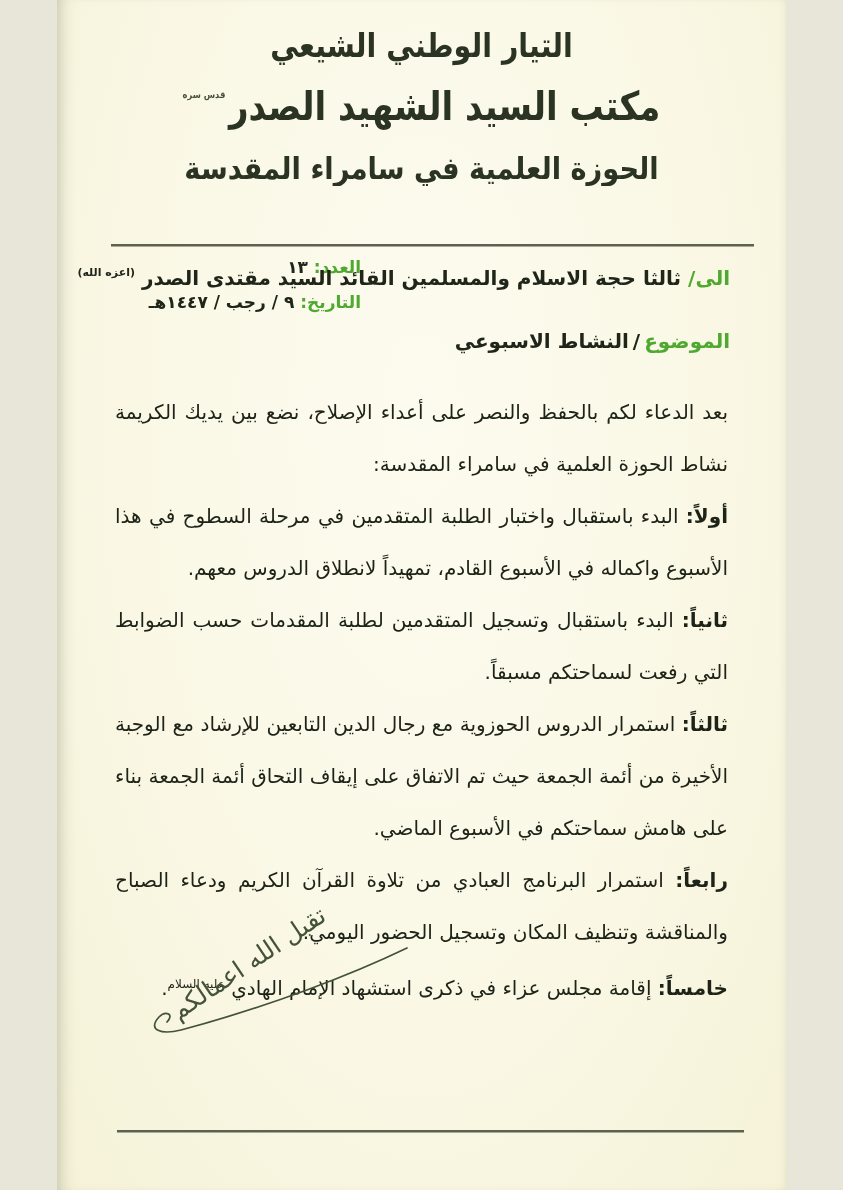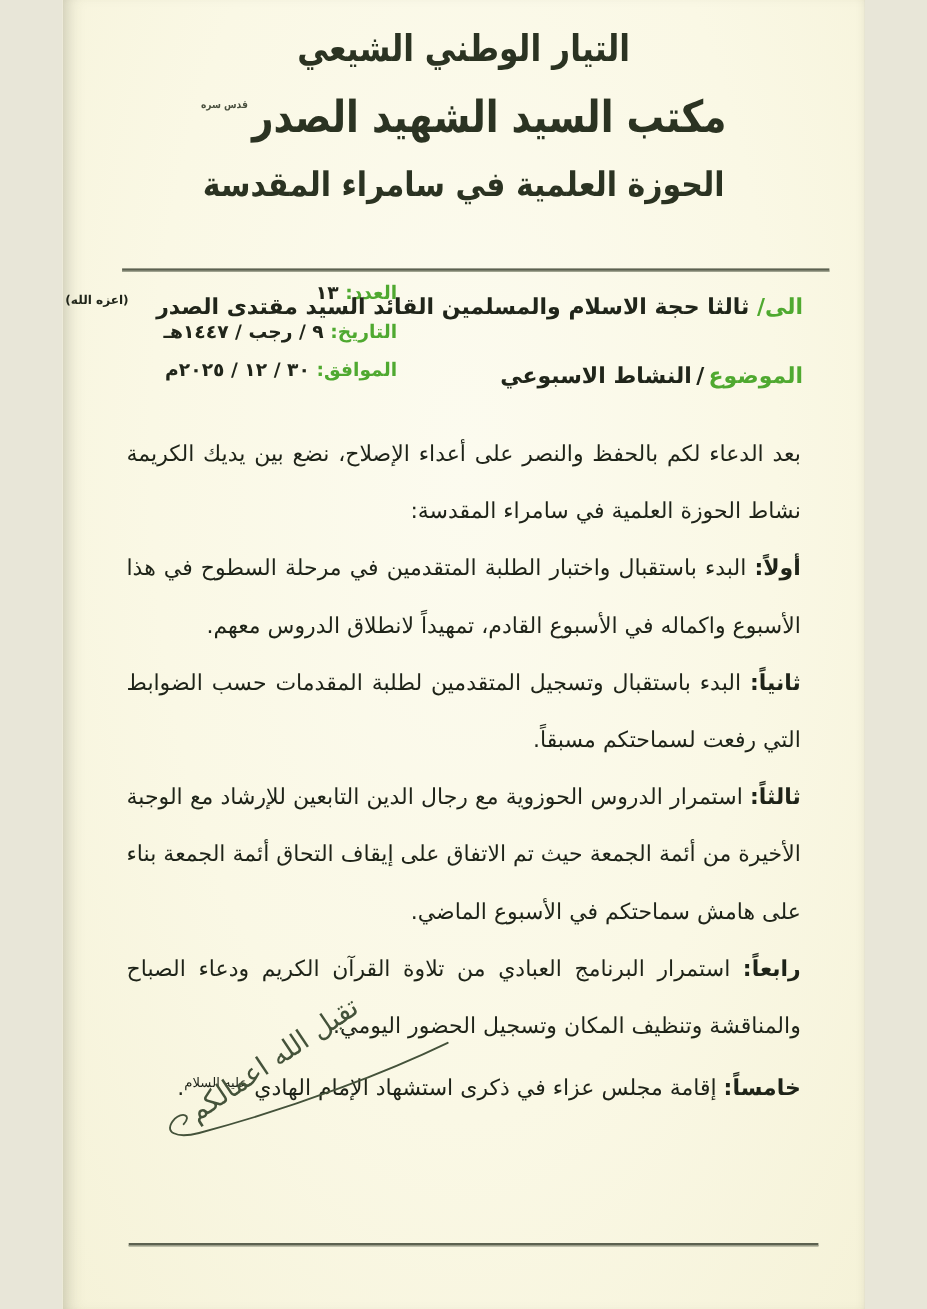--- a/index.html
+++ b/index.html
@@ -41,21 +41,21 @@
     text-align:right;direction:rtl;
   }
   .meta-label{color:#4fa930;margin-top:48px;}
   .meta-value{color:#20251a;}
   
   .addressee{
     position:absolute;top:266px;right:56px;
     font-size:20px;font-weight:bold;white-space:nowrap;
   }
   .green{color:#4fa930;}
-  .honorific{font-size:11px;vertical-align:9px;margin-right:18px;font-weight:bold;}
+  .honorific{font-size:11px;vertical-align:9px;margin-right:0;font-weight:bold;}
   .subject{
     position:absolute;top:329px;right:56px;
     font-size:20px;font-weight:bold;
   }
   .subject .sep{color:#20251a;padding:0 4px;}
   
   .body{
     position:absolute;top:386px;right:58px;left:58px;
     font-size:20px;line-height:52px;
     text-align:justify;text-align-last:right;
@@ -88,24 +88,20 @@
 
   <div class="meta-block">
     <div>
       <span class="meta-label">العدد:</span>
       <span class="meta-value">١٣</span>
     </div>
     <div>
       <span class="meta-label">التاريخ:</span>
       <span class="meta-value">٩ / رجب / ١٤٤٧هـ</span>
     </div>
-    <div>
-      <span class="meta-label">الموافق:</span>
-      <span class="meta-value">٣٠ / ١٢ / ٢٠٢٥م</span>
-    </div>
   </div>
 
   <div class="addressee">
     <span class="green">الى/</span>
     <span>ثالثا حجة الاسلام والمسلمين القائد السيد مقتدى الصدر</span>
     <span class="honorific">(اعزه الله)</span>
   </div>
 
   <div class="subject">
     <span class="green">الموضوع</span><span class="sep">/</span><span>النشاط الاسبوعي</span>

